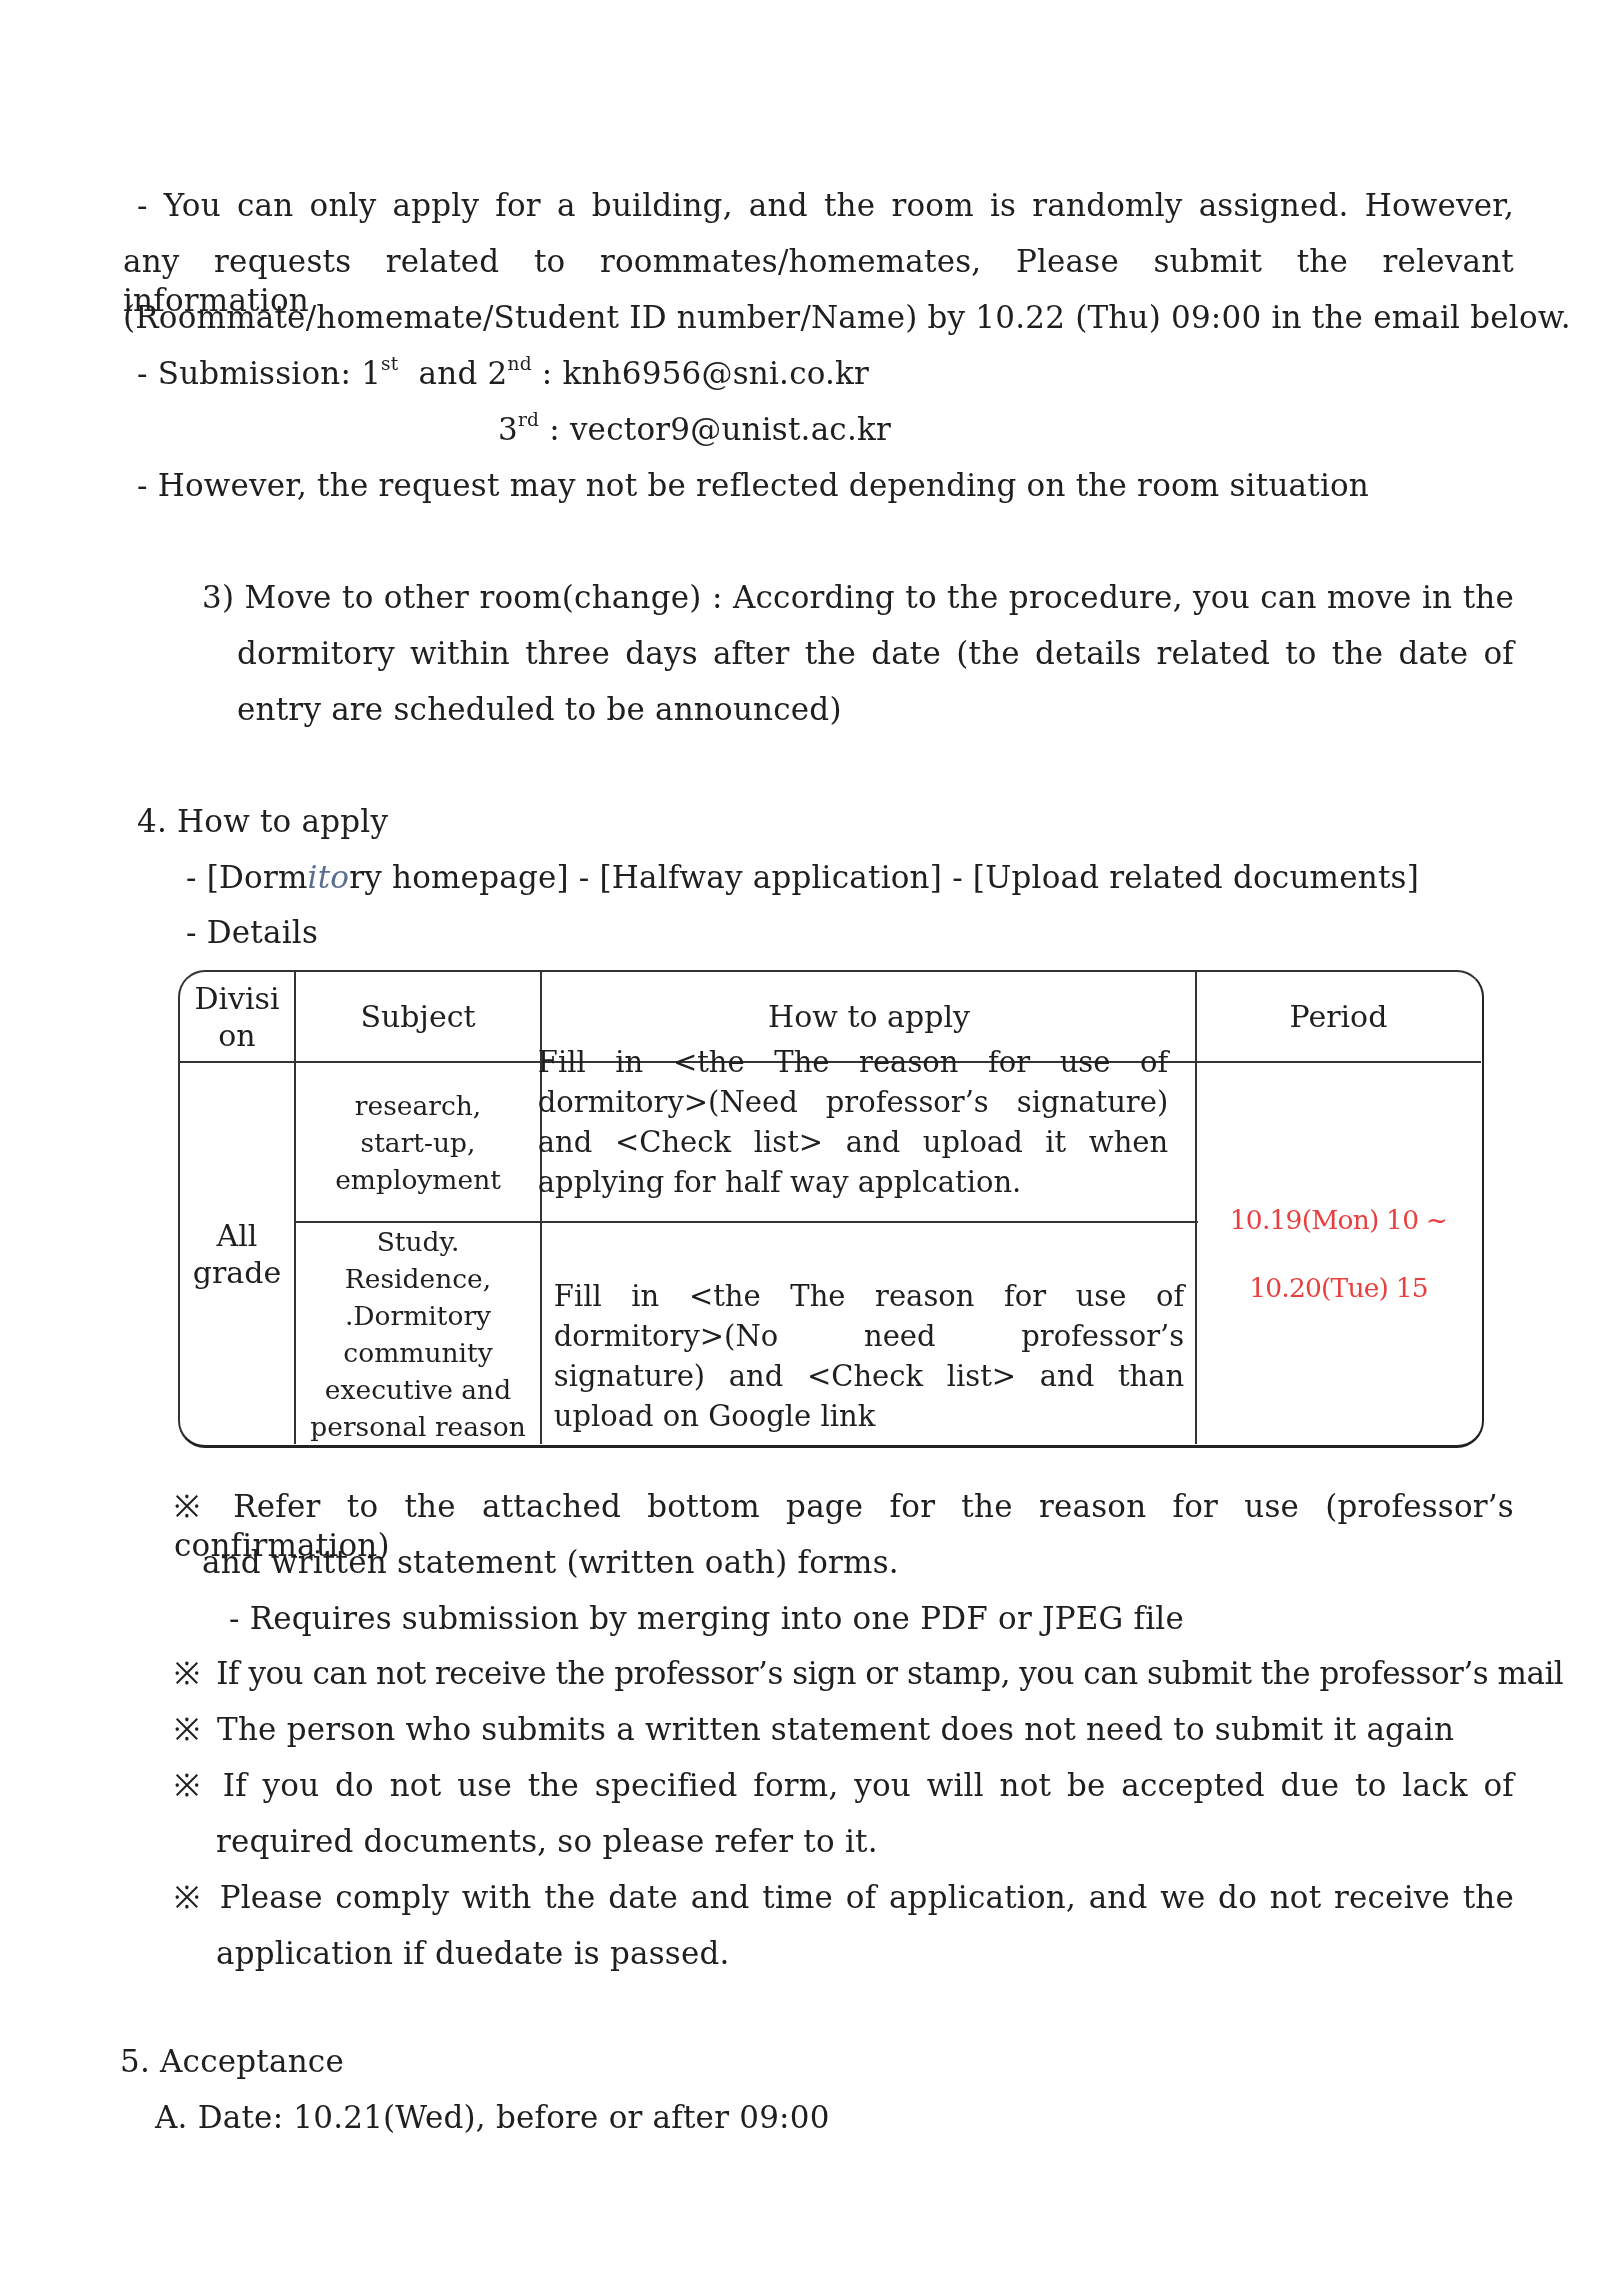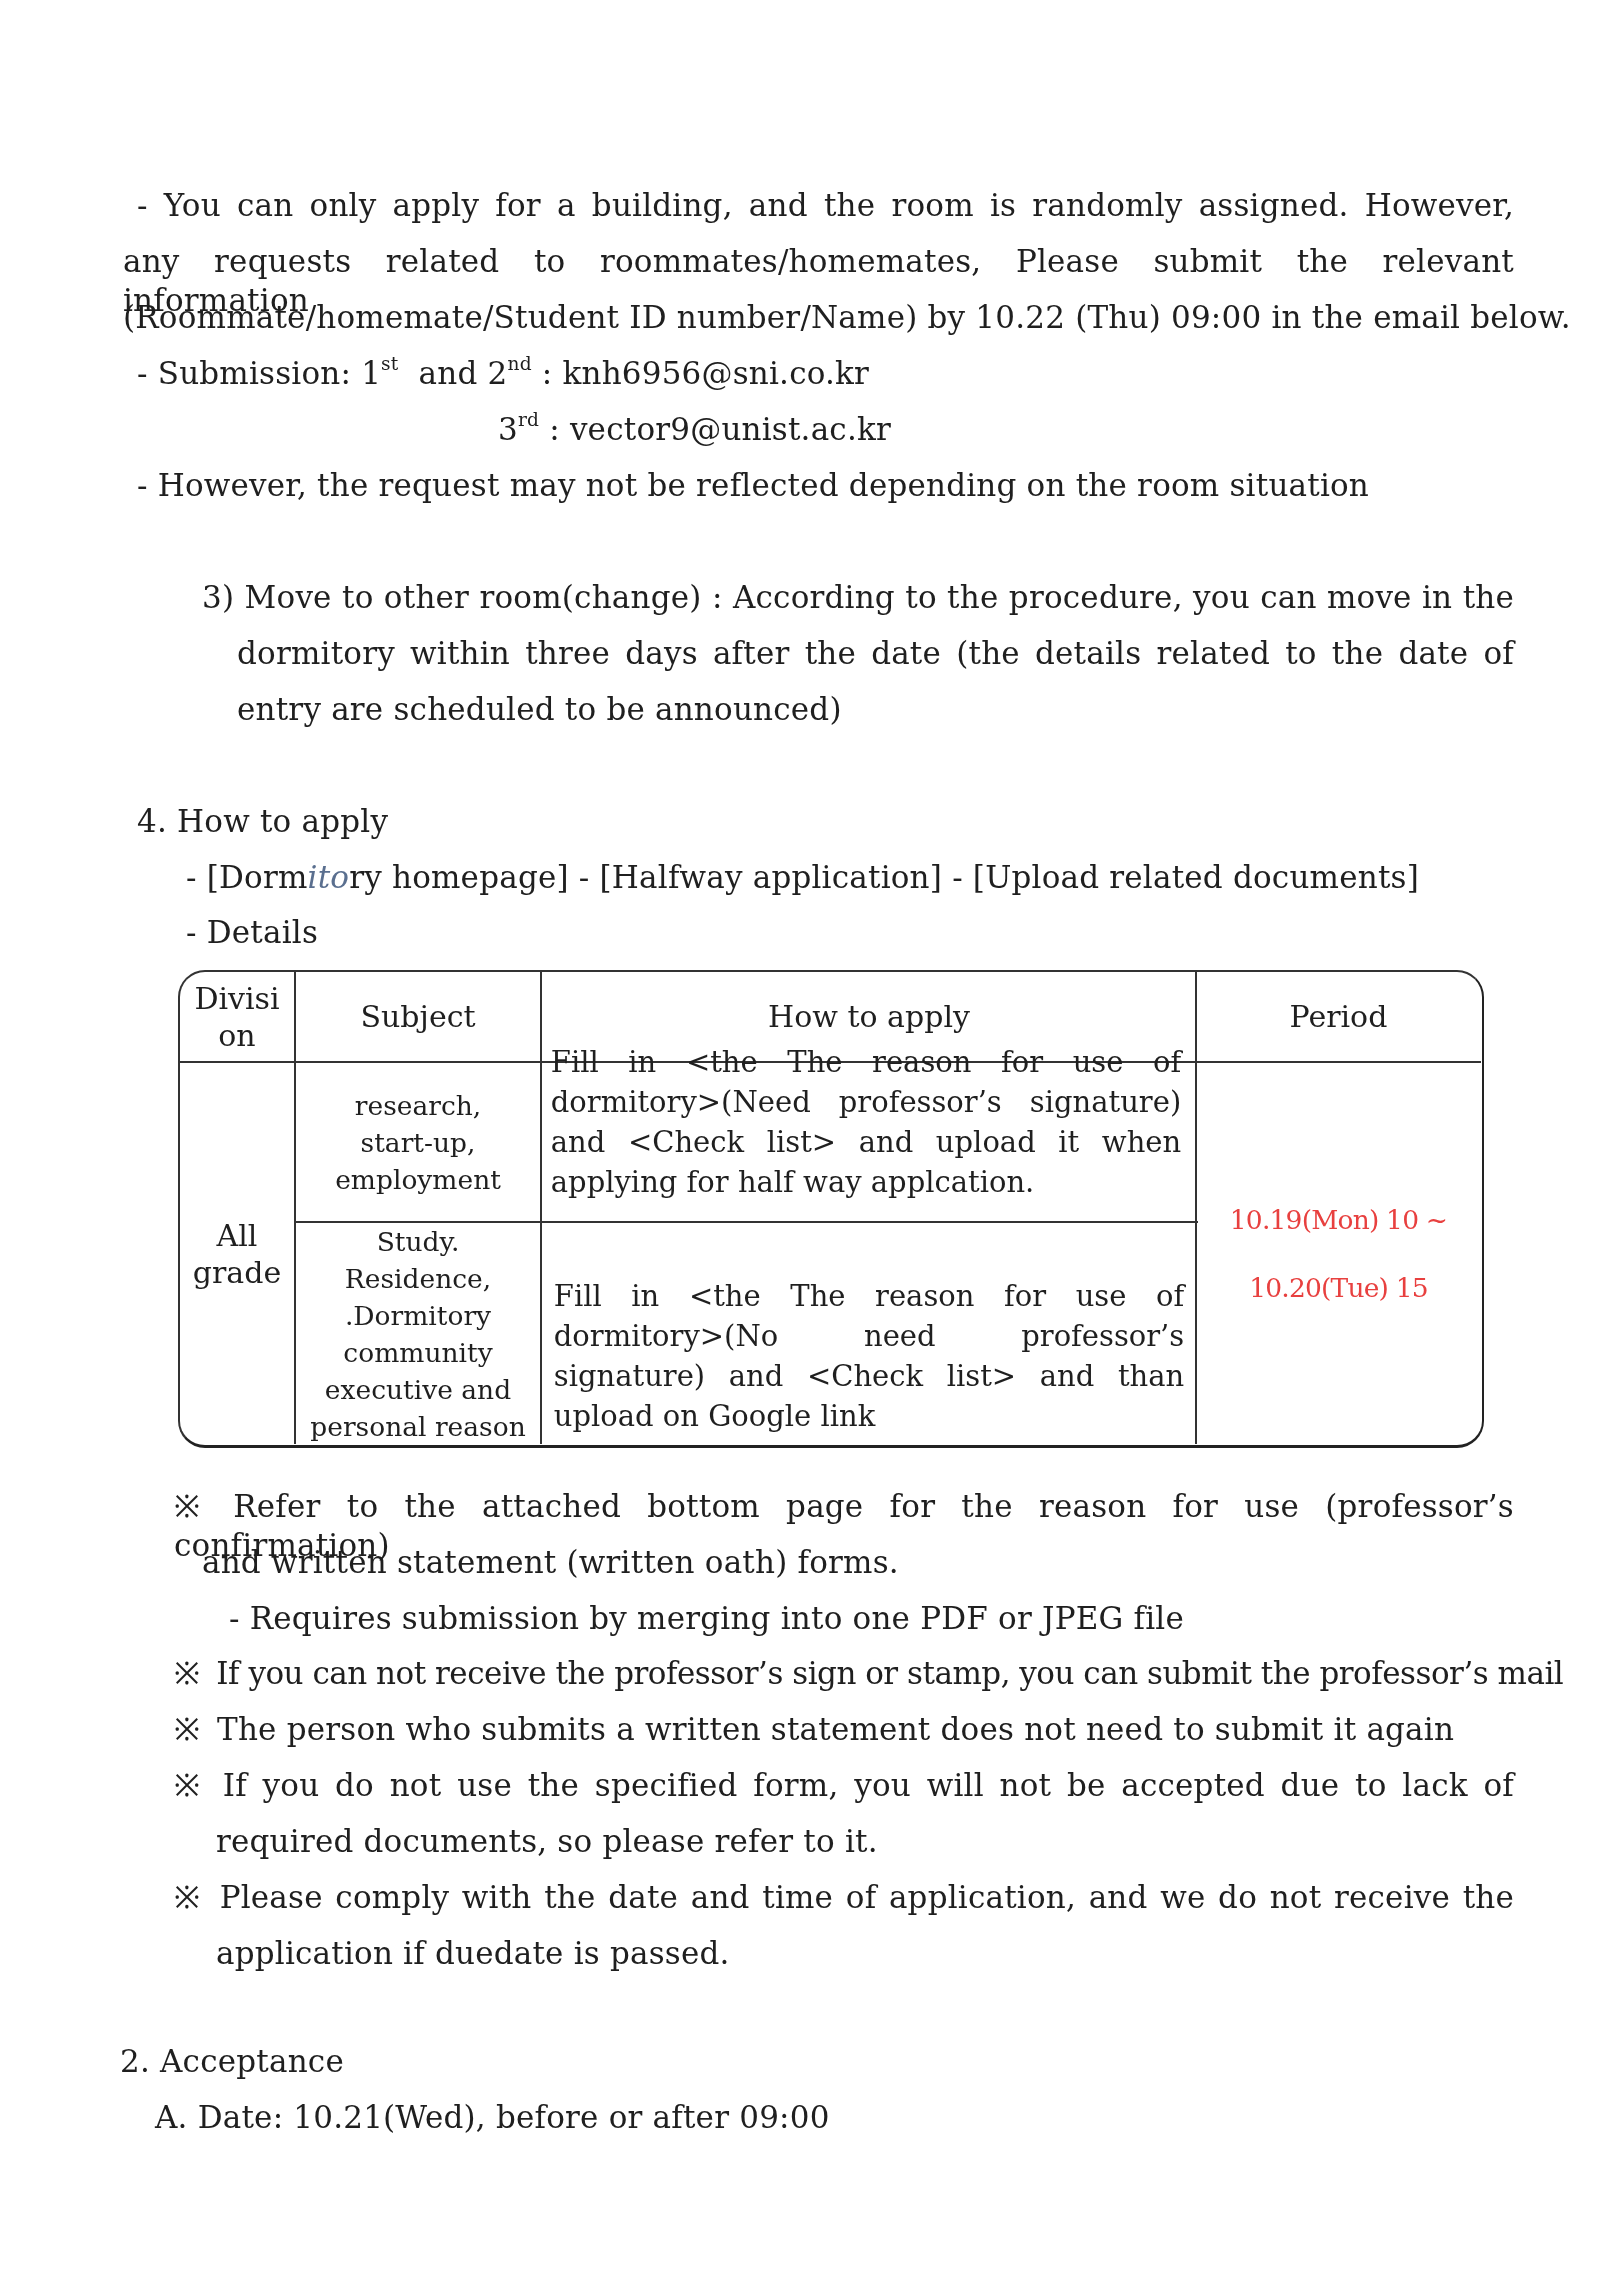--- a/index.html
+++ b/index.html
@@ -147,21 +147,21 @@
     <span>All grade</span>
   </div>
 
   <div class="cell" style="left:1017px; top:0; width:283px; height:89px;">
     <span>Period</span>
   </div>
 
   <div class="cell small" style="left:116px; top:91px; width:244px; height:158px; padding:0 27.4px;">
     <span>research, start-up, employment</span>
   </div>
-  <div class="cell howto" style="left:359px; top:91px; width:654px; height:118px;">
+  <div class="cell howto" style="left:346px; top:91px; width:654px; height:118px;">
     <div class="howto-text">Fill in &lt;the The reason for use of dormitory&gt;(Need professor’s signature) and &lt;Check list&gt; and upload it when applying for half way applcation.</div>
   </div>
 
   <div class="cell small" style="left:116px; top:251px; width:244px; height:222px; padding:0 13.7px;">
     <span>Study. Residence, .Dormitory community executive and personal reason</span>
   </div>
   <div class="cell howto" style="left:362px; top:251px; width:654px; height:266px;">
     <div class="howto-text">Fill in &lt;the The reason for use of dormitory&gt;(No need professor’s signature) and &lt;Check list&gt; and than upload on Google link</div>
   </div>
 
@@ -185,15 +185,15 @@
 </div>
 <div class="line just" style="left:174px; top:1766px; width:1340px;">
   <span class="note-mark">※</span> <span>If you do not use the specified form, you will not be accepted due to lack of</span>
 </div>
 <div class="line" style="left:216px; top:1822px;">required documents, so please refer to it.</div>
 <div class="line just" style="left:174px; top:1878px; width:1340px;">
   <span class="note-mark">※</span> <span>Please comply with the date and time of application, and we do not receive the</span>
 </div>
 <div class="line" style="left:216px; top:1934px;">application if duedate is passed.</div>
 
-<div class="line" style="left:120px; top:2042px;">2. Acceptance</div>
+<div class="line" style="left:120px; top:2042px;">5. Acceptance</div>
 <div class="line" style="left:155px; top:2098px;">A. Date: 10.21(Wed), before or after 09:00</div>
 
 
 </body></html>

